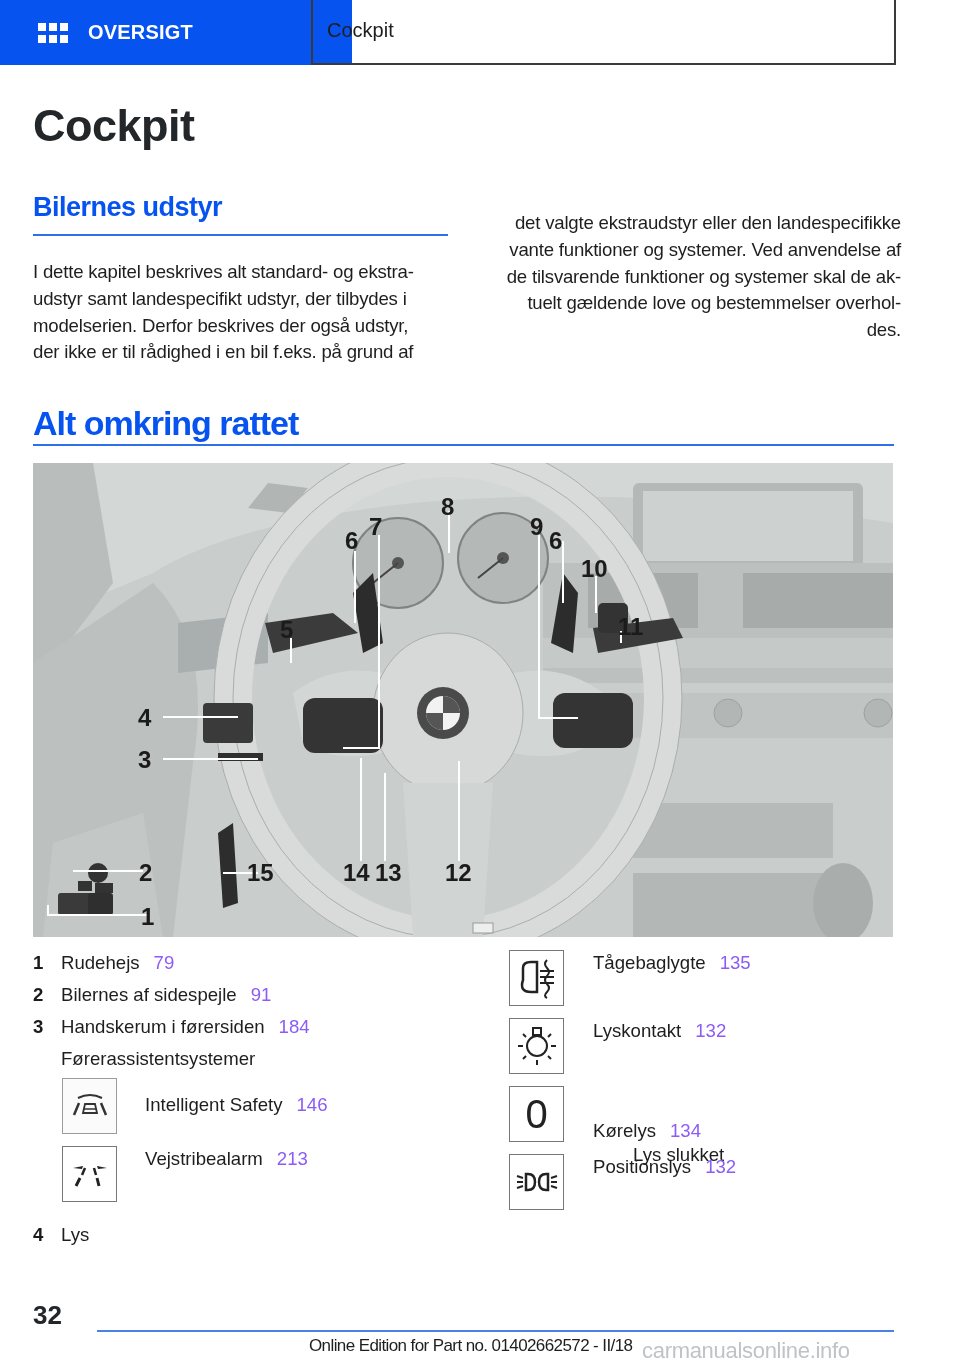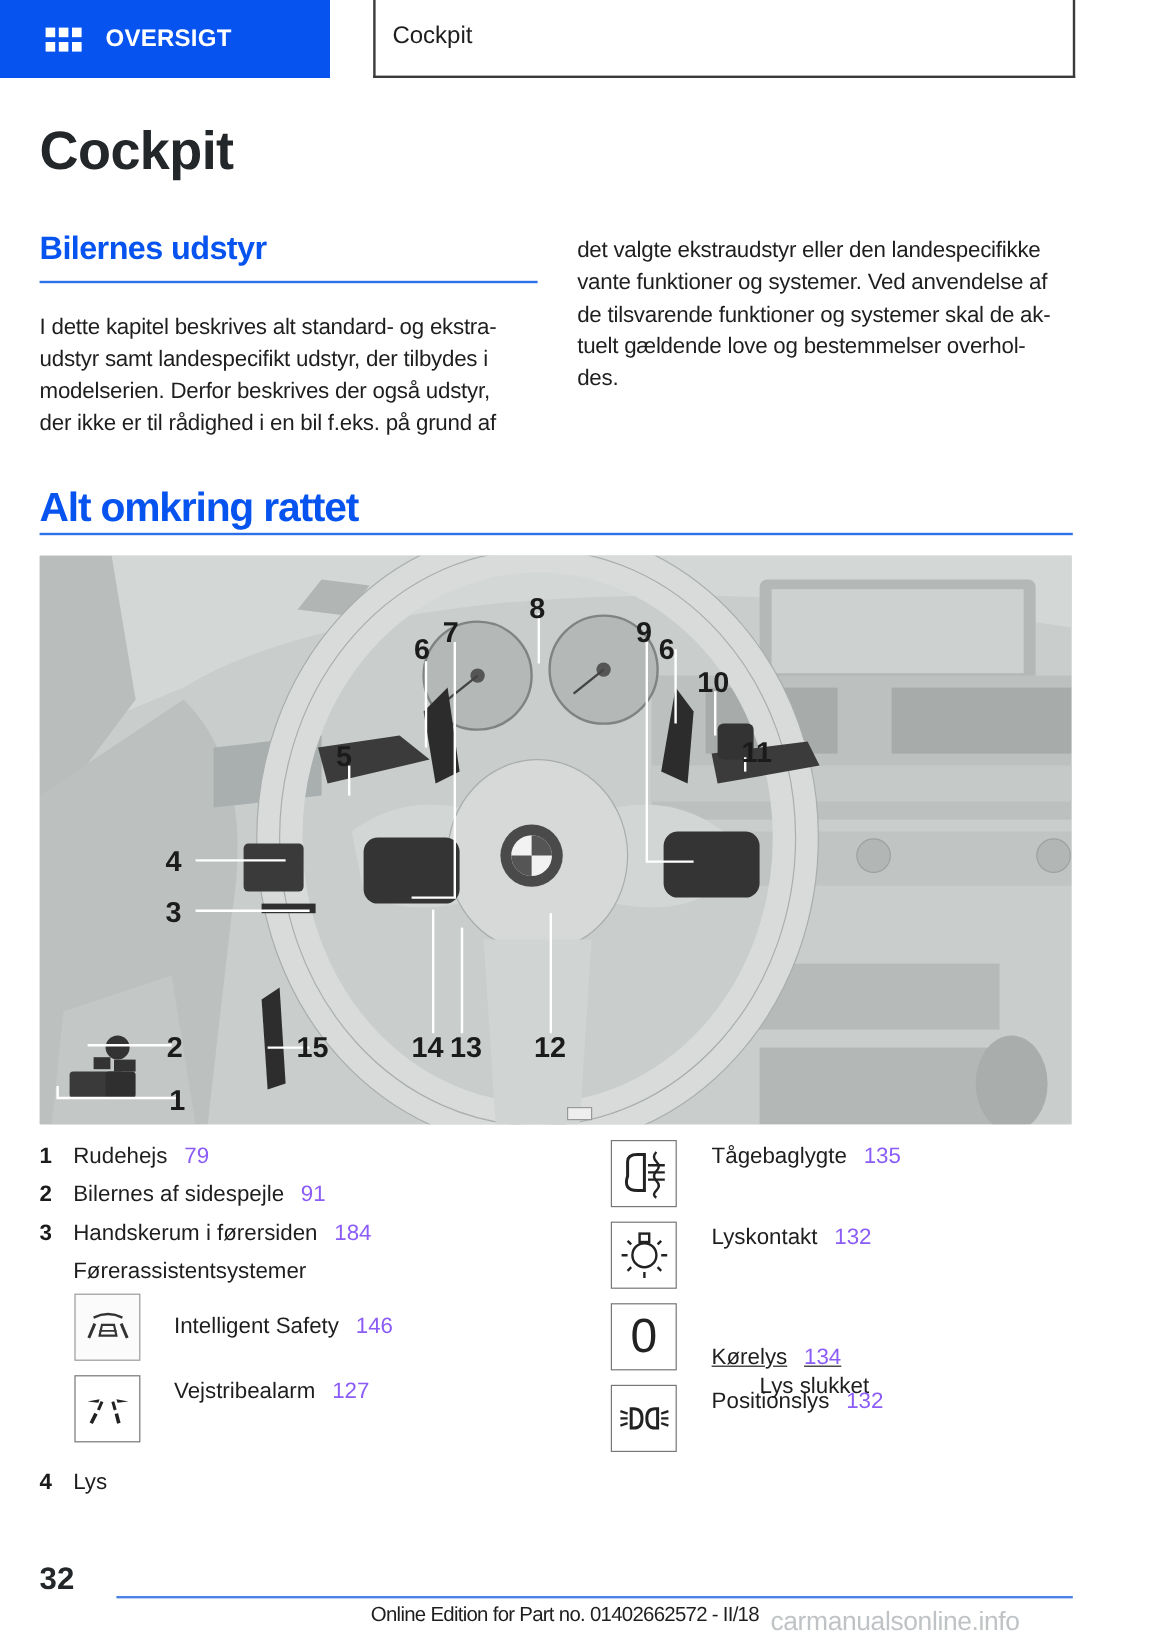--- a/index.html
+++ b/index.html
@@ -1,21 +1,21 @@
 <!DOCTYPE html>
 <html><head>
 <meta charset="utf-8">
 <style>
   * { box-sizing: border-box; margin: 0; padding: 0; }
   html, body { width: 960px; height: 1362px; background: #ffffff; overflow: hidden; }
   body { position: relative; font-family: "Liberation Sans", sans-serif; color: #1e1e1e; }
 
   
   .hdr-tab {
-    position: absolute; left: 0; top: 0; width: 275px; height: 65px;
+    position: absolute; left: 0; top: 0; width: 352px; height: 65px;
     background: #0653f0; display: flex; align-items: center; padding-left: 38px;
     cursor: pointer;
   }
   .grid-icon { display: grid; grid-template-columns: repeat(3, 8px); grid-template-rows: repeat(2, 8px); gap: 4px 3px; margin-right: 20px; }
   .grid-icon span { background: #fff; width: 8px; height: 8px; display: block; }
   .hdr-tab-label { color: #fff; font-weight: bold; font-size: 20px; letter-spacing: 0.2px; }
   .hdr-crumb {
     position: absolute; left: 311px; top: -2px; width: 585px; height: 67px;
     border: 2px solid #3a3a3a; border-top: none; display: flex; align-items: center; padding-left: 14px;
   }
@@ -69,21 +69,21 @@
 
 <div class="section-h" style="left:33px; top:192px; font-size:27px;">Bilernes udstyr</div>
 <div class="rule" style="left:33px; top:234px; width:415px;"></div>
 
 <div class="para" style="left:33px; top:259px; width:420px;">
   <div>I dette kapitel beskrives alt standard- og ekstra-</div>
   <div>udstyr samt landespecifikt udstyr, der tilbydes i</div>
   <div>modelserien. Derfor beskrives der også udstyr,</div>
   <div>der ikke er til rådighed i en bil f.eks. på grund af</div>
 </div>
-<div class="para" style="left:481px; top:195px; width:420px;">
+<div class="para" style="left:481px; top:210px; width:420px;text-align:right;">
   <div>det valgte ekstraudstyr eller den landespecifikke</div>
   <div>vante funktioner og systemer. Ved anvendelse af</div>
   <div>de tilsvarende funktioner og systemer skal de ak-</div>
   <div>tuelt gældende love og bestemmelser overhol-</div>
   <div>des.</div>
 </div>
 
 <div class="section-h" style="left:33px; top:404px; font-size:34px; letter-spacing:-1px;">Alt omkring rattet</div>
 <div class="rule" style="left:33px; top:444px; width:861px;"></div>
 
@@ -232,21 +232,21 @@
     <path d="M5 12 L15 10 L14 13 Z" fill="#222"></path>
     <path d="M39 12 L29 10 L30 13 Z" fill="#222"></path>
     <line x1="17" y1="12" x2="14" y2="19" stroke="#222" stroke-width="2.5"></line>
     <line x1="12" y1="22" x2="8" y2="30" stroke="#222" stroke-width="3"></line>
     <line x1="26" y1="12" x2="28" y2="19" stroke="#222" stroke-width="2.5"></line>
     <line x1="29" y1="22" x2="31" y2="30" stroke="#222" stroke-width="3"></line>
   </svg>
 </div>
 <div class="leg-row" style="left:145px; top:1148px;">
   <span class="leg-text">Vejstribealarm</span>
-  <span class="leg-ref">127</span>
+  <span class="leg-ref">213</span>
 </div>
 
 <div class="leg-row" style="left:33px; top:1224px;">
   <span class="leg-num">4</span>
   <span class="leg-text">Lys</span>
 </div>
 
 <div class="icon-box" style="left:509px; top:950px;">
   <svg width="44" height="44" viewBox="0 0 44 44">
     <path d="M8 12 Q8 6 16 6 L22 6 L22 36 L16 36 Q4 36 8 24 Z" stroke="#222" stroke-width="2.5" fill="none"></path>
@@ -278,21 +278,21 @@
   <span class="leg-text">Lyskontakt</span>
   <span class="leg-ref">132</span>
 </div>
 
 <div class="icon-box" style="left:509px; top:1086px;">
   <span style="font-size:40px; color:#222; font-family:'Liberation Sans', sans-serif;">0</span>
 </div>
 <div class="leg-row" style="left:593px; top:1144px;margin-left:40px;">
   <span class="leg-text">Lys slukket</span>
 </div>
-<div class="leg-row" style="left:593px; top:1120px;text-decoration:underline;">
+<div class="leg-row" style="left:593px; top:1120px;">
   <span class="leg-text">Kørelys</span>
   <span class="leg-ref">134</span>
 </div>
 
 <div class="icon-box" style="left:509px; top:1154px;">
   <svg width="44" height="30" viewBox="0 0 44 30">
     <line x1="2" y1="9" x2="8" y2="11" stroke="#222" stroke-width="2"></line>
     <line x1="2" y1="15" x2="8" y2="15" stroke="#222" stroke-width="2"></line>
     <line x1="2" y1="21" x2="8" y2="19" stroke="#222" stroke-width="2"></line>
     <path d="M11 7 L13 7 Q20 7 20 15 Q20 23 13 23 L11 23 Z" stroke="#222" stroke-width="2.5" fill="none"></path>

